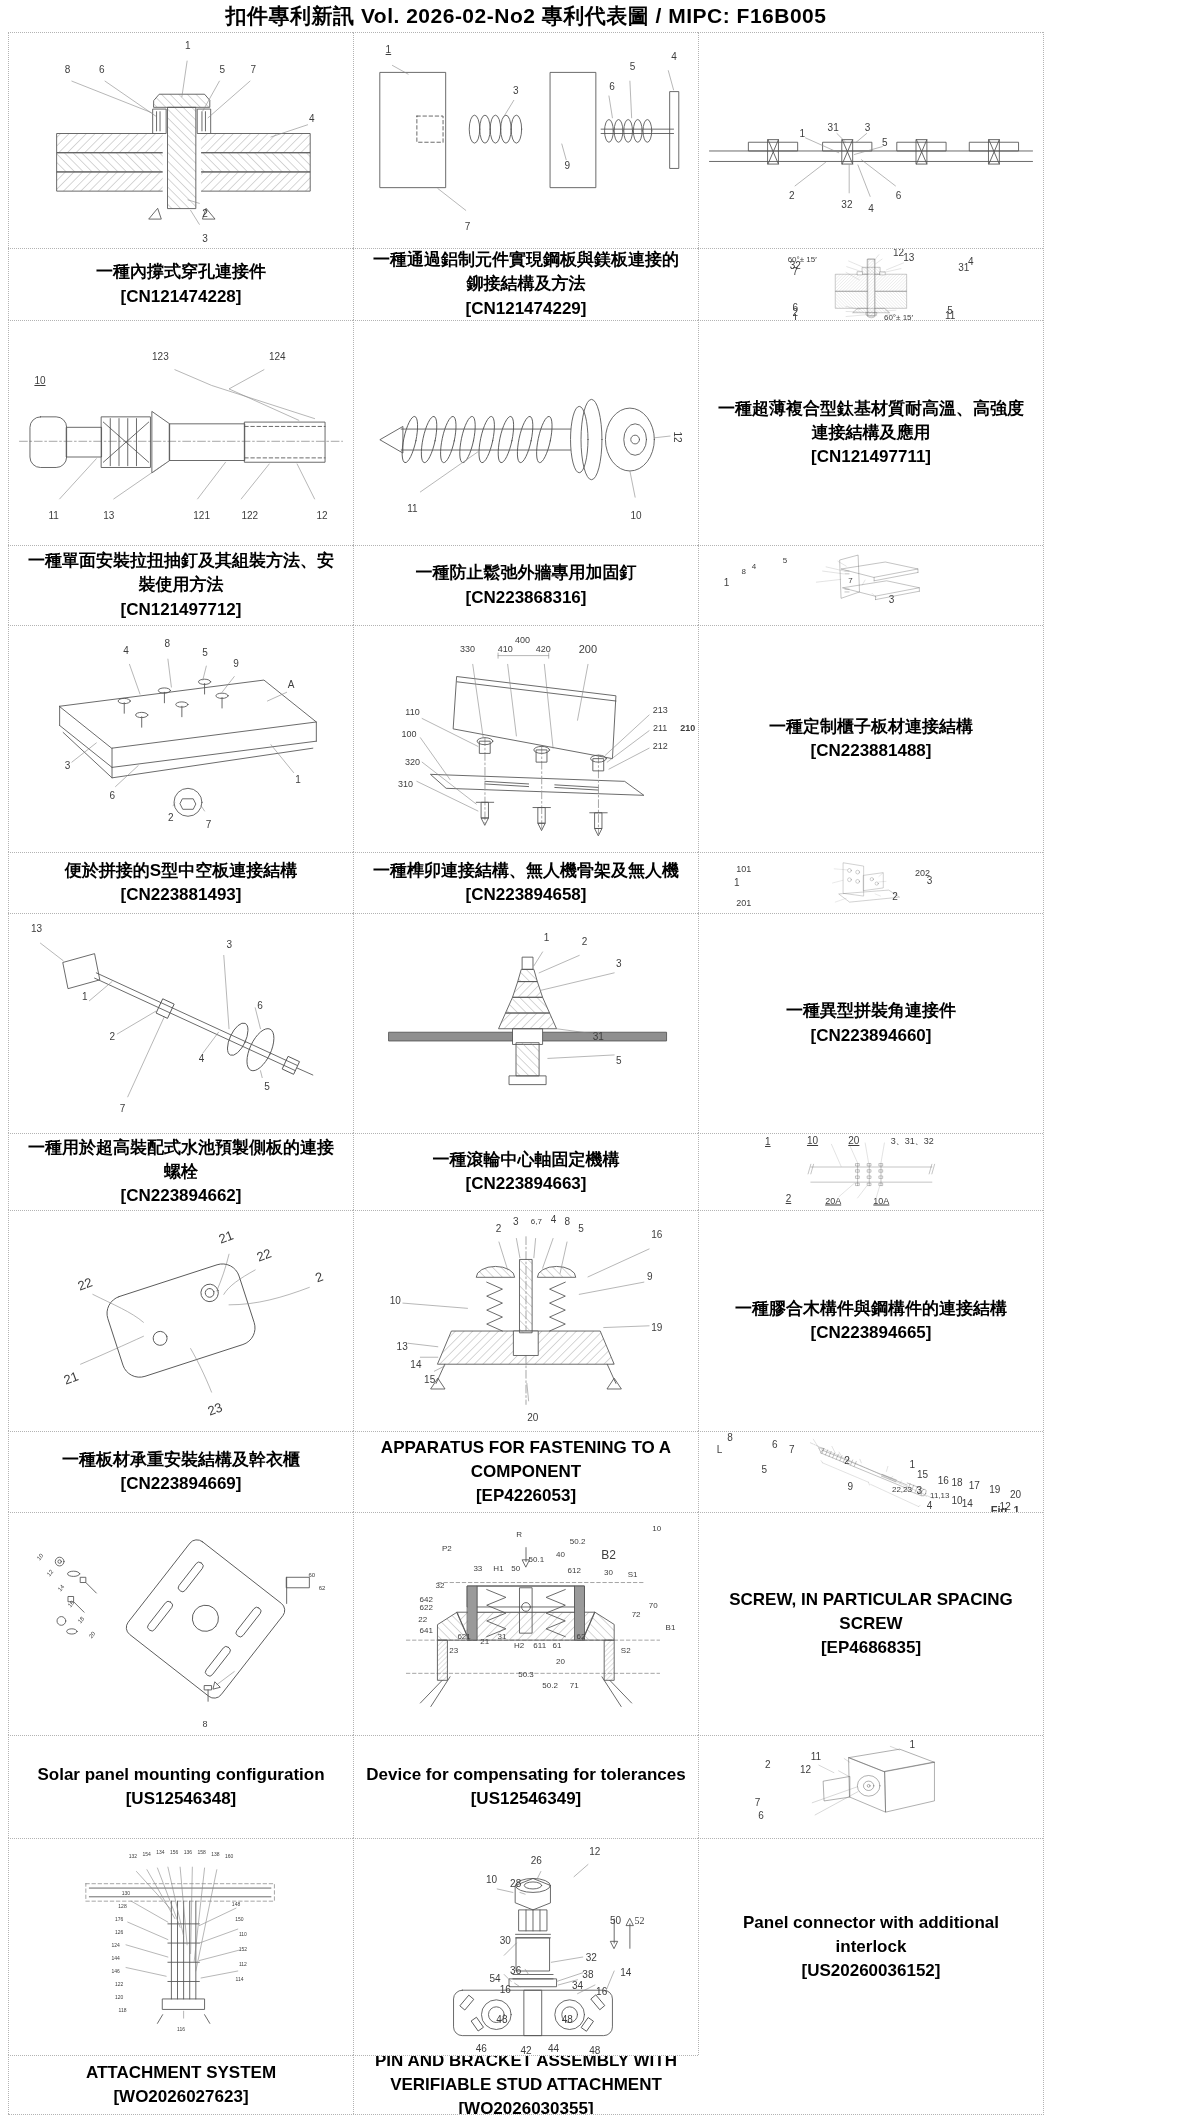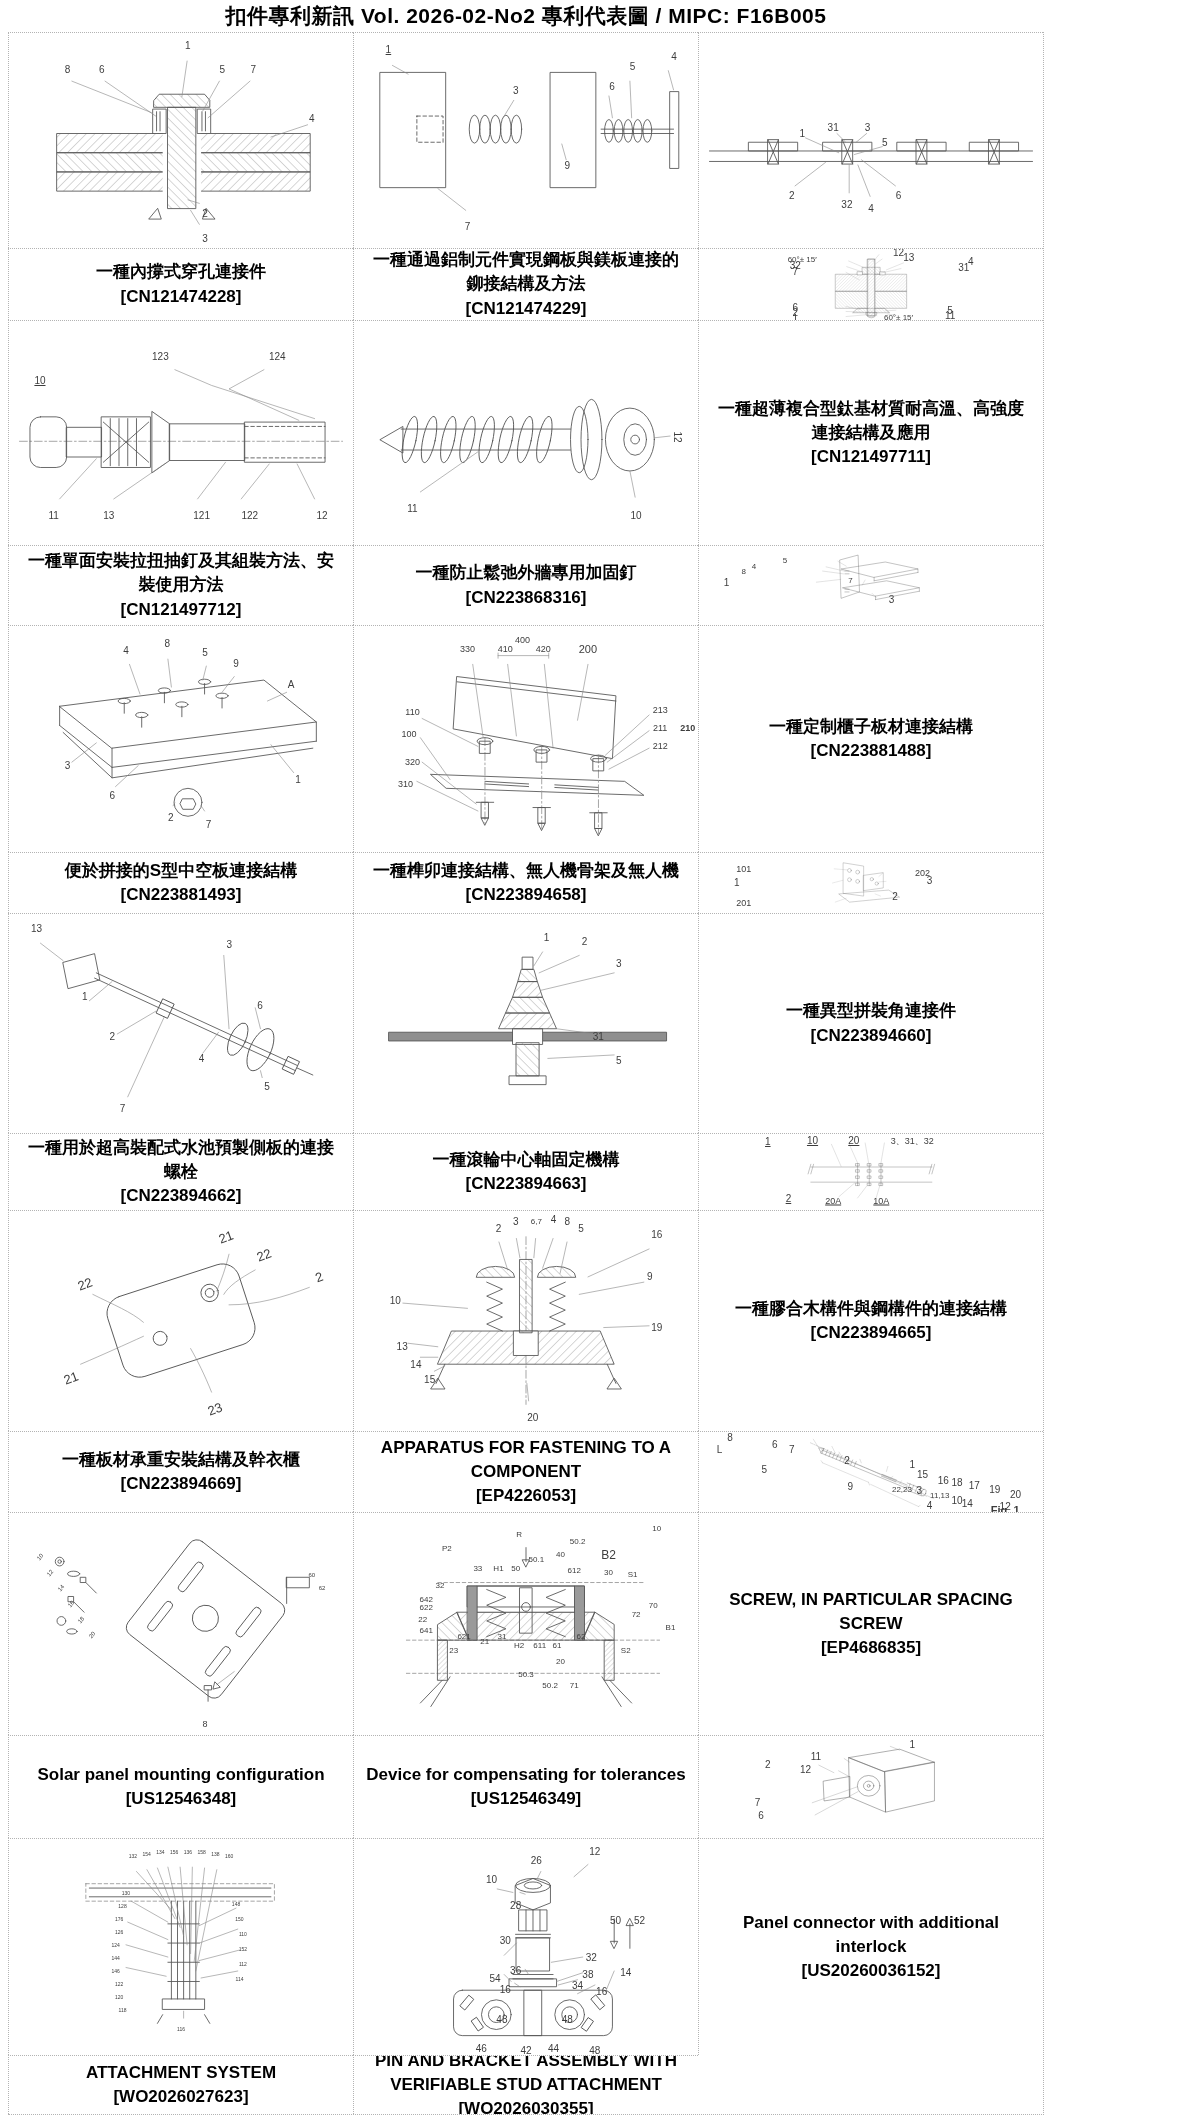--- a/index.html
+++ b/index.html
@@ -805,23 +805,23 @@
         <line x1="298" y1="76" x2="298" y2="104"></line>
             <polygon points="294,102 302,102 298,110"></polygon>
         <line x1="316" y1="110" x2="316" y2="82"></line>
             <polygon points="312,84 320,84 316,76"></polygon>
         <path class="ld" d="M214,22 L210,30 M268,14 L252,28 M164,42 L182,46 M190,46 L196,48 M186,104 L172,118 M262,120 L226,126 M196,134 L200,140 M172,140 L180,148 M184,150 L190,154 M262,138 L232,148 M256,146 L234,152 M276,152 L256,162 M298,136 L288,160"></path>
       </g>
         </svg>
     <span class="figlabel" style="left: 53%; top: 10%; transform: translate(-50%, -50%);">26</span>
         <span class="figlabel" style="left: 70%; top: 6%; transform: translate(-50%, -50%);">12</span>
         <span class="figlabel" style="left: 40%; top: 19%; transform: translate(-50%, -50%);">10</span>
-        <span class="figlabel" style="left: 47%; top: 21%; transform: translate(-50%, -50%); margin-top: 22px;">28</span>
+        <span class="figlabel" style="left: 47%; top: 21%; transform: translate(-50%, -50%);">28</span>
         <span class="figlabel" style="left: 76%; top: 38%; transform: translate(-50%, -50%);">50</span>
-        <span class="figlabel" style="left: 83%; top: 38%; transform: translate(-50%, -50%);">52</span>
+        <span class="figlabel" style="left: 83%; top: 38%; transform: translate(-50%, -50%); font-family: Liberation Serif, serif;">52</span>
         <span class="figlabel" style="left: 44%; top: 47%; transform: translate(-50%, -50%);">30</span>
         <span class="figlabel" style="left: 69%; top: 55%; transform: translate(-50%, -50%);">32</span>
         <span class="figlabel" style="left: 47%; top: 61%; transform: translate(-50%, -50%);">36</span>
         <span class="figlabel" style="left: 41%; top: 65%; transform: translate(-50%, -50%);">54</span>
         <span class="figlabel" style="left: 44%; top: 70%; transform: translate(-50%, -50%);">16</span>
         <span class="figlabel" style="left: 68%; top: 63%; transform: translate(-50%, -50%);">38</span>
         <span class="figlabel" style="left: 65%; top: 68%; transform: translate(-50%, -50%);">34</span>
         <span class="figlabel" style="left: 72%; top: 71%; transform: translate(-50%, -50%);">16</span>
         <span class="figlabel" style="left: 79%; top: 62%; transform: translate(-50%, -50%);">14</span>
         <span class="figlabel" style="left: 43%; top: 84%; transform: translate(-50%, -50%);">48</span>

